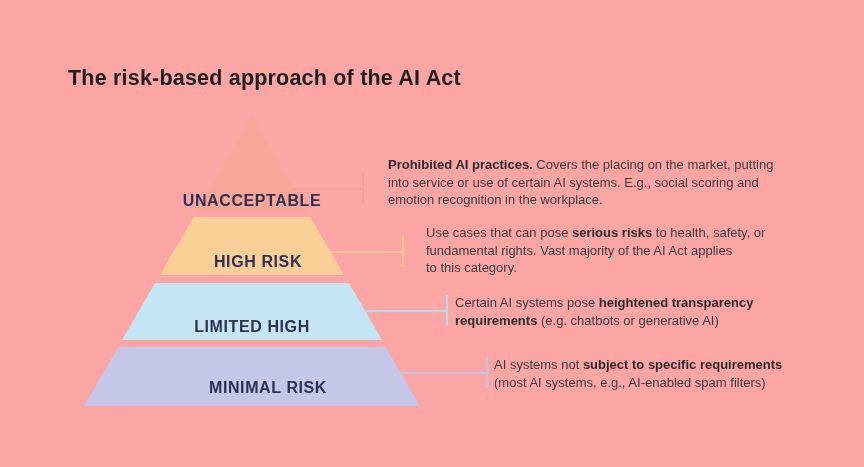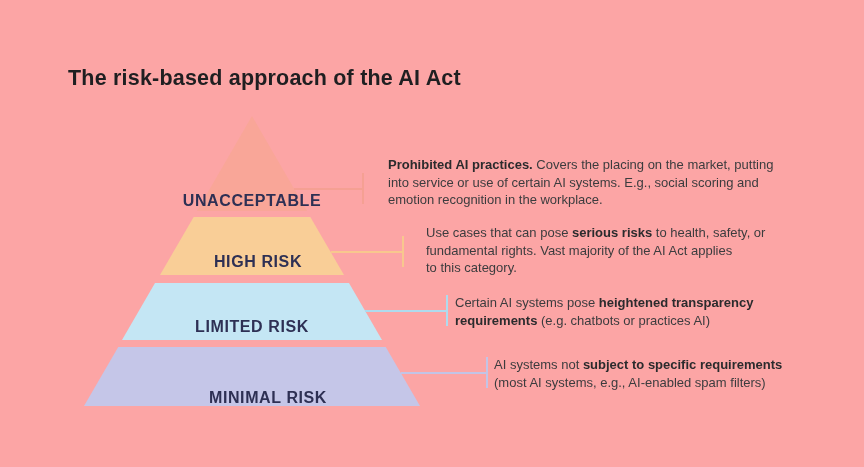--- a/index.html
+++ b/index.html
@@ -45,21 +45,21 @@
     transform:translateX(-50%);
     font-size:16px;
     font-weight:700;
     letter-spacing:0.6px;
     color:#2e3054;
     white-space:nowrap;
   }
   .label-unacceptable{top:192px;}
   .label-high{top:253px;margin-left:6px;}
   .label-limited{top:318px;}
-  .label-minimal{top:389px;padding-left:32px;}
+  .label-minimal{top:379px;padding-left:32px;}
   .conn-h{
     position:absolute;
     height:2px;
   }
   .conn-v{
     position:absolute;
     width:2px;
     height:31px;
   }
   .conn1-h{left:294px; top:188px; width:69px;}
@@ -90,36 +90,36 @@
 
   <h1 class="title">The risk-based approach of the AI Act</h1>
 
   <div class="layer layer-unacceptable" style="background-color: rgb(249, 166, 152);"></div>
   <div class="layer layer-high" style="background-color: rgb(249, 206, 151);"></div>
   <div class="layer layer-limited" style="background-color: rgb(196, 230, 244);"></div>
   <div class="layer layer-minimal" style="background-color: rgb(197, 198, 232);"></div>
 
   <div class="level-label label-unacceptable">UNACCEPTABLE</div>
   <div class="level-label label-high">HIGH RISK</div>
-  <div class="level-label label-limited">LIMITED RISK</div>
+  <div class="level-label label-limited">LIMITED HIGH</div>
   <div class="level-label label-minimal">MINIMAL RISK</div>
 
   <div class="conn-h conn1-h" style="background-color: rgb(245, 160, 147);"></div>
   <div class="conn-v conn1-v" style="background-color: rgb(245, 160, 147);"></div>
   <div class="conn-h conn2-h" style="background-color: rgb(248, 199, 142);"></div>
   <div class="conn-v conn2-v" style="background-color: rgb(248, 199, 142);"></div>
   <div class="conn-h conn3-h" style="background-color: rgb(174, 219, 238);"></div>
   <div class="conn-v conn3-v" style="background-color: rgb(174, 219, 238);"></div>
   <div class="conn-h conn4-h" style="background-color: rgb(195, 196, 230);"></div>
   <div class="conn-v conn4-v" style="background-color: rgb(195, 196, 230);"></div>
 
   <div class="desc desc1"><span class="b">Prohibited AI practices.</span><span> Covers the placing on the market, putting
 into service or use of certain AI systems. E.g., social scoring and
 emotion recognition in the workplace.</span></div>
   <div class="desc desc2"><span>Use cases that can pose </span><span class="b">serious risks</span><span> to health, safety, or
 fundamental rights. Vast majority of the AI Act applies
 to this category.</span></div>
   <div class="desc desc3"><span>Certain AI systems pose </span><span class="b">heightened transparency
-requirements</span><span> (e.g. chatbots or practices AI)</span></div>
+requirements</span><span> (e.g. chatbots or generative AI)</span></div>
   <div class="desc desc4"><span>AI systems not </span><span class="b">subject to specific requirements</span><span>
 (most AI systems, e.g., AI-enabled spam filters)</span></div>
 
 </div>
 
 </body></html>

